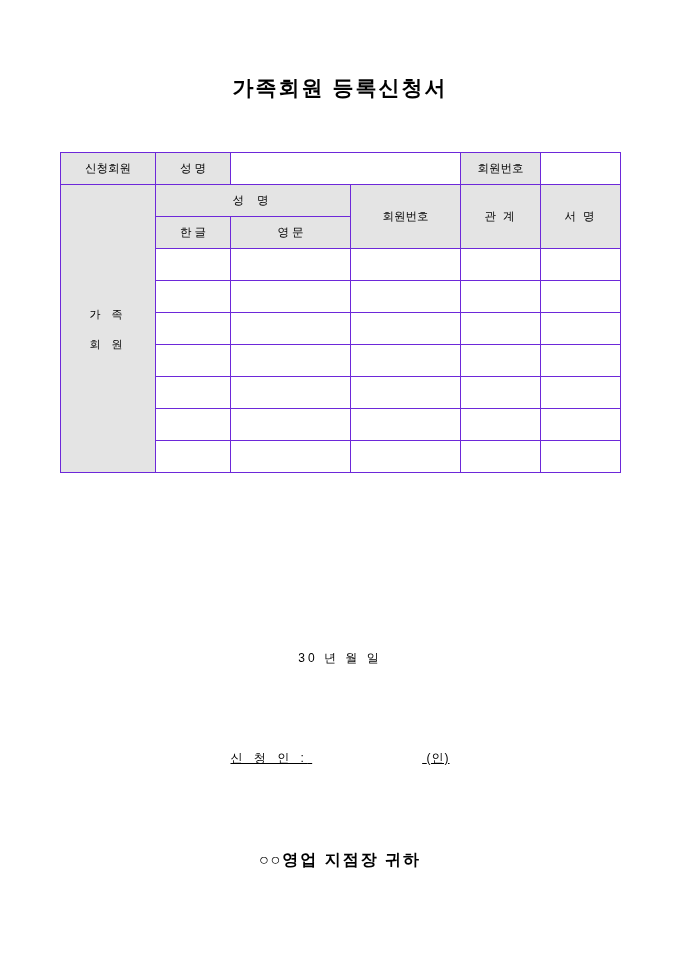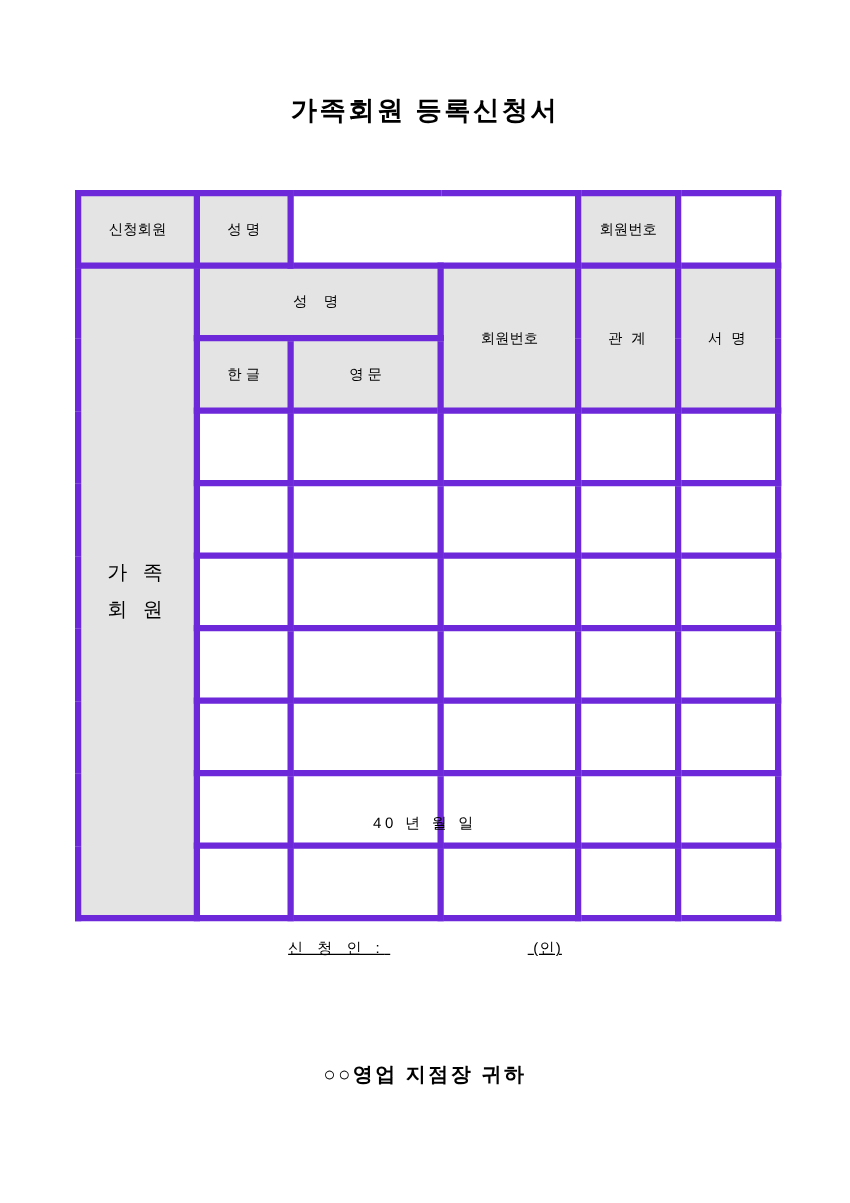--- a/index.html
+++ b/index.html
@@ -40,39 +40,39 @@
   
   table.form-table {
     position: absolute;
     left: 60px;
     top: 152px;
     width: 560px;
     border-collapse: collapse;
     table-layout: fixed;
   }
   table.form-table td {
-    border: 5px solid #6d28d9;
+    border: 1px solid #6d28d9;
     font-size: 11.5px;
     text-align: center;
     vertical-align: middle;
-    padding: 11px;
+    padding: 0;
     height: 31px;
     font-family: "Liberation Sans", sans-serif;
   }
   .shaded {
     background: #e4e4e4;
   }
   .cell-blank {
     background: #ffffff;
   }
   .sp2 { letter-spacing: 2px; }
   .sp4 { letter-spacing: 5px; }
 
   .famlabel {
-    font-size: 16px;
+    font-size: 11px;
     line-height: 30px;
     letter-spacing: 4px;
   }
 
   
   .note-line {
     position: absolute;
     left: 0;
     top: 550px;
     width: 680px;
@@ -205,21 +205,21 @@
         <td class="cell-blank"></td>
         <td class="cell-blank"></td>
         <td class="cell-blank"></td>
         <td class="cell-blank"></td>
         <td class="cell-blank"></td>
       </tr>
     </tbody>
   </table>
 
 
-  <div class="date-line">40      년      월      일</div>
+  <div class="date-line">30      년      월      일</div>
 
   <div class="signer-line">
     <span class="signer-label">신 청 인 :</span>
     <span class="signer-gap"></span>
     <span>(인)</span>
   </div>
 
   <div class="footer-line">○○영업 지점장 귀하</div>
 
 </div>

